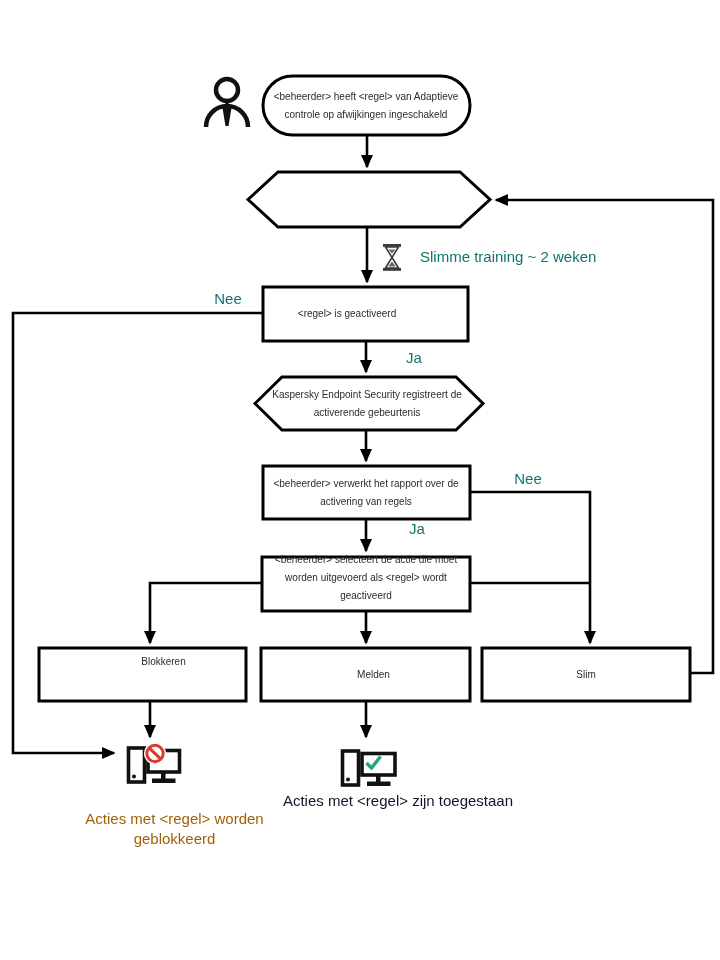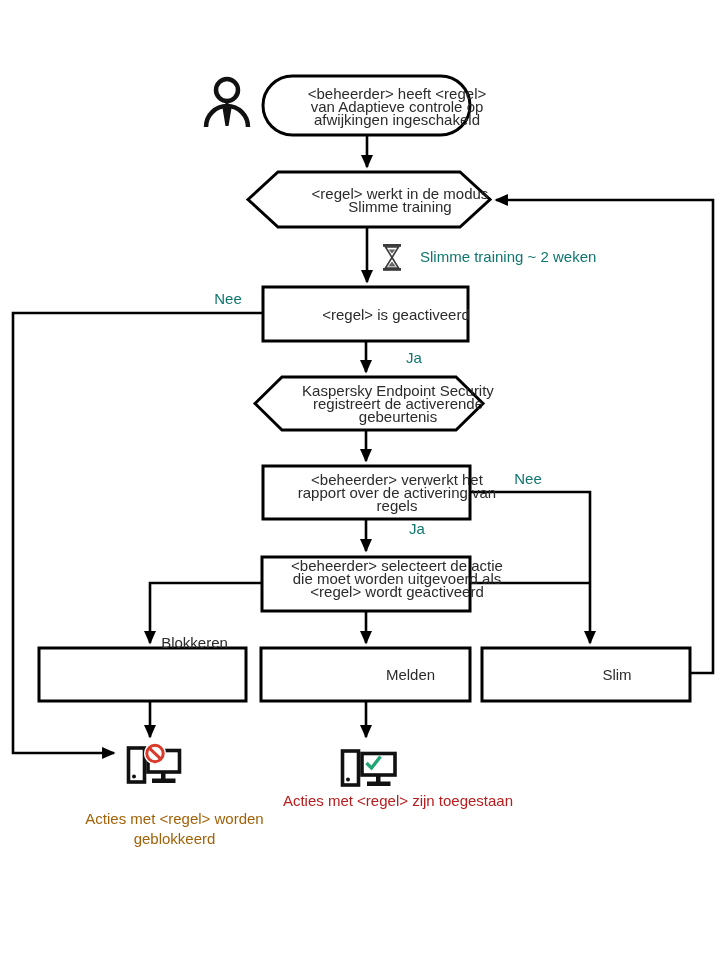--- a/index.html
+++ b/index.html
@@ -6,25 +6,25 @@
   .canvas{
     position:relative;width:720px;height:960px;background:#ffffff;overflow:hidden;
     font-family:"Liberation Sans", sans-serif;
   }
   svg{position:absolute;left:0;top:0;}
   .lbl{
     position:absolute;text-align:center;color:#2b2b2b;
     font-family:"Liberation Sans", sans-serif;
     display:flex;align-items:center;justify-content:center;
   }
-  .small{font-size:15px;line-height:13px;margin-left:31px;}
+  .small{font-size:10px;line-height:18px;}
   .big{font-size:15px;line-height:20px;color:#0f766e;}
   .note{justify-content:flex-start;text-align:left;}
   .blocked-caption{color:#a16207;margin-top:17px;}
-  .allowed-caption{color:#b91c1c;}
+  .allowed-caption{color:#0f172a;}
 </style>
 </head>
 <body>
 
 <div class="canvas">
 
   <svg width="720" height="960" viewBox="0 0 720 960">
     <defs>
       <marker id="arr" markerWidth="5.2" markerHeight="4.6" refX="4.6" refY="2.3" orient="auto">
         <path d="M0,0 L5.2,2.3 L0,4.6 Z" fill="#000"></path>
@@ -91,33 +91,32 @@
       <circle cx="348" cy="779.5" r="2" fill="#111"></circle>
       <rect x="362" y="753.5" width="33" height="21.5" fill="none" stroke="#111" stroke-width="3.6"></rect>
       <rect x="376" y="775" width="4.5" height="7" fill="#111"></rect>
       <rect x="367" y="781.5" width="23.5" height="4.5" fill="#111"></rect>
       <path d="M366.5 763 L371.5 768 L380.5 756.5" fill="none" stroke="#21a575" stroke-width="3.4"></path>
     </g>
   </svg>
 
   <div class="lbl small" style="left:266px;top:79px;width:200px;height:54px;">&lt;beheerder&gt; heeft &lt;regel&gt; van Adaptieve controle op afwijkingen ingeschakeld</div>
 
-  <div class="lbl small" style="left:267px;top:172px;width:204px;height:55px;">&lt;regel&gt; werkt in de modus Slimme training</div>
 
-  <div class="lbl small" style="left:281px;top:287px;width:168px;height:54px;">&lt;regel&gt; is geactiveerd</div>
+  <div class="lbl small" style="left:263px;top:287px;width:168px;height:54px;">&lt;regel&gt; is geactiveerd</div>
 
   <div class="lbl small" style="left:251px;top:377px;width:232px;height:53px;">Kaspersky Endpoint Security registreert de activerende gebeurtenis</div>
 
   <div class="lbl small" style="left:261px;top:466px;width:210px;height:53px;">&lt;beheerder&gt; verwerkt het rapport over de activering van regels</div>
 
   <div class="lbl small" style="left:258px;top:557px;width:216px;height:42px;">&lt;beheerder&gt; selecteert de actie die moet worden uitgevoerd als &lt;regel&gt; wordt geactiveerd</div>
 
-  <div class="lbl small" style="left:39px;top:616px;width:249px;height:53px;">Blokkeren</div>
+  <div class="lbl small" style="left:39px;top:635px;width:249px;height:53px;">Blokkeren</div>
 
-  <div class="lbl small" style="left:275px;top:648px;width:209px;height:53px;">Melden</div>
+  <div class="lbl small" style="left:269px;top:648px;width:209px;height:53px;">Melden</div>
 
   <div class="lbl small" style="left:482px;top:648px;width:208px;height:53px;">Slim</div>
 
   <div class="lbl big" style="left:203px;top:289px;width:50px;height:20px;">Nee</div>
 
   <div class="lbl big" style="left:394px;top:348px;width:40px;height:20px;">Ja</div>
 
   <div class="lbl big" style="left:503px;top:469px;width:50px;height:20px;">Nee</div>
 
   <div class="lbl big" style="left:397px;top:519px;width:40px;height:20px;">Ja</div>

